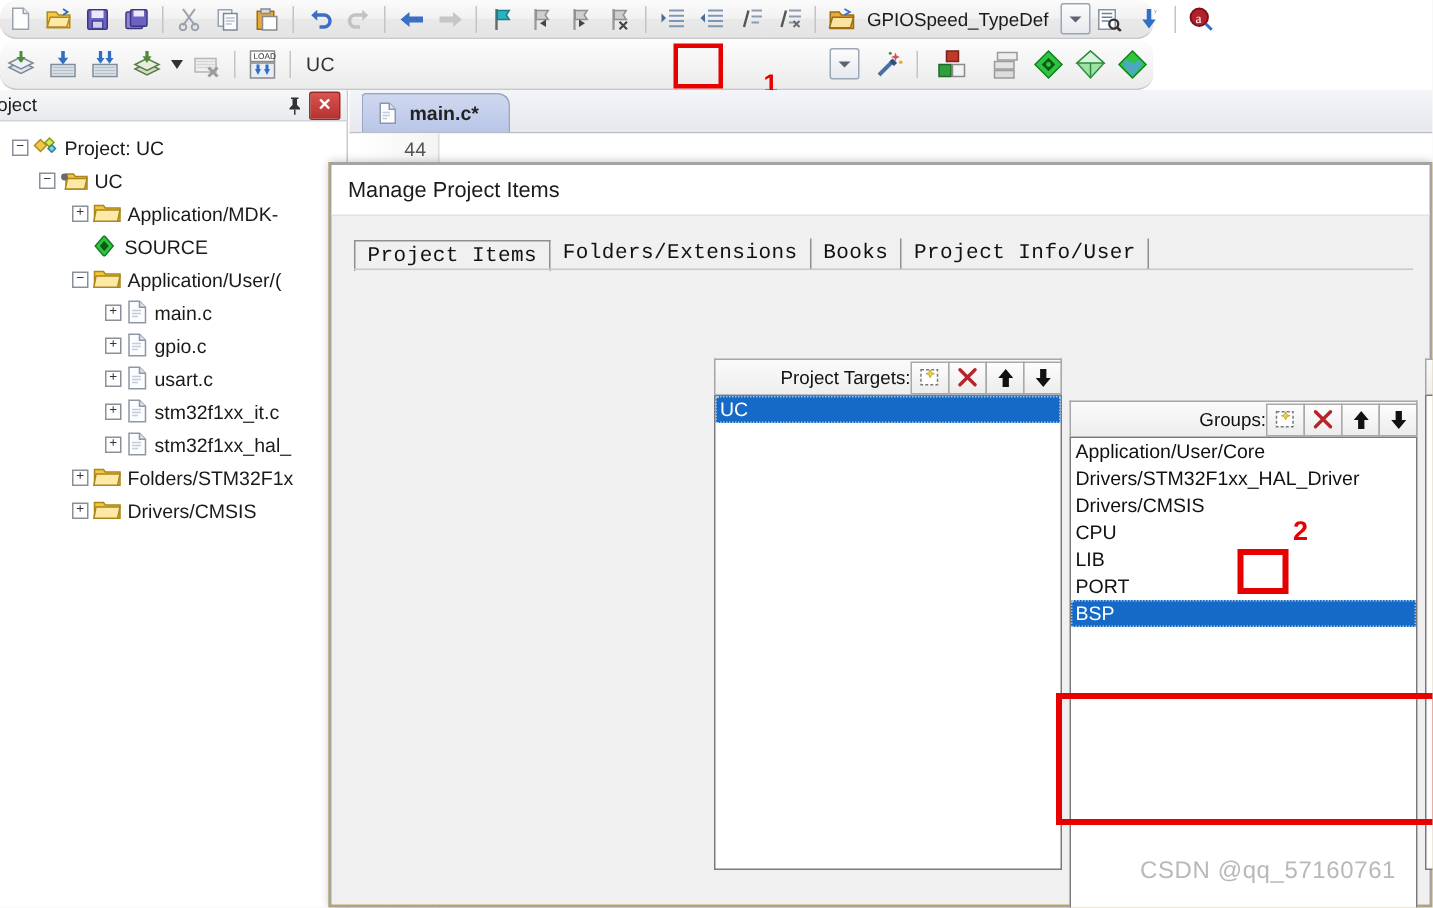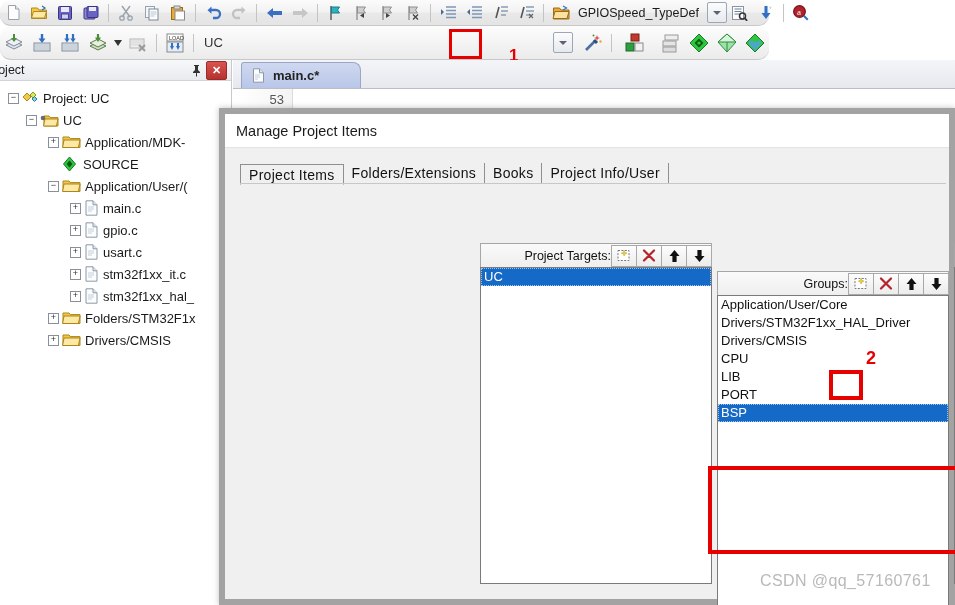--- a/index.html
+++ b/index.html
@@ -88,57 +88,57 @@
   
   #editor-area{
     position:absolute;left:233px;top:60px;right:0;bottom:0;background:#ffffff;
   }
   #tabstrip{
     position:absolute;left:0;top:0;width:722px;height:28px;
     background:linear-gradient(to bottom,#f4f5f8,#e6e8ee);
     border-bottom:1px solid #b9bdc6;
   }
   #tab-mainc{
-    position:absolute;left:8px;top:2px;height:26px;width:120px;
+    position:absolute;left:8px;top:2px;height:26px;width:99px;
     background:linear-gradient(to bottom,#cfd8f0,#b9c6e8);
     border:1px solid #9aa7c4;border-bottom:none;
     border-radius:3px 8px 0 0;
     display:flex;align-items:center;padding-left:10px;box-sizing:border-box;
     font-size:13px;font-weight:bold;color:#222;
   }
   #code-area{
     position:absolute;left:0;top:29px;width:722px;height:520px;background:#fff;
   }
   #gutter{
     position:absolute;left:4px;top:0;width:56px;height:520px;
     background:linear-gradient(to right,#ffffff,#f4f4f4);
     border-right:1px solid #dcdcdc;
     font-size:13px;color:#555;text-align:right;padding-top:2px;box-sizing:border-box;
   }
   #gutter .ln{padding-right:8px;line-height:17px;}
 
   
   #dialog{
     position:absolute;left:219px;top:108px;width:736px;height:497px;
-    background:#eab308;border:6px solid #a3a3a3;box-sizing:border-box;
+    background:#eab308;border:2px solid #a3a3a3;box-sizing:border-box;
     box-shadow:0 0 6px rgba(0,0,0,.25);
   }
   #dlg-titlebar{
     height:34px;background:#ffffff;border-bottom:1px solid #e3e3e3;
     display:flex;align-items:center;padding-left:11px;box-sizing:border-box;
   }
   #dlg-title{font-size:14.5px;color:#1b1b1b;}
   #dlg-body{position:absolute;left:0;top:34px;right:0;bottom:0;background:#f0f0f0;}
 
   
   #tabrow{
     position:absolute;left:15px;top:14px;height:22px;display:flex;align-items:flex-end;
   }
   .dtab{
-    font-family:Liberation Sans, sans-serif;
+    font-family:Liberation Mono, monospace;
     font-size:14px;color:#111;
     padding:2px 8px 3px 8px;height:21px;box-sizing:border-box;
     border-right:1px solid #8f8f8f;white-space:nowrap;letter-spacing:.3px;
   }
   .dtab.active{
     background:#f0f0f0;border:1px solid #8f8f8f;border-bottom:1px solid #f0f0f0;
     border-right:1px solid #8f8f8f;position:relative;top:1px;
   }
   #tab-underline{
     position:absolute;left:15px;top:35px;width:706px;height:1px;background:#c7c7c7;
@@ -629,21 +629,21 @@
       <svg width="13" height="15" viewBox="0 0 13 15" style="margin-right:8px">
         <path d="M1.5 .8h6l4 4V14.2H1.5z" fill="#fbfdff" stroke="#8d98a4"></path>
         <path d="M7.5 .8v4h4" fill="#dde6ef" stroke="#8d98a4"></path>
         <path d="M3 7h5M3 9h5M3 11h3" stroke="#c3ced9"></path>
       </svg>
       <span>main.c*</span>
     </div>
   </div>
   <div id="code-area">
     <div id="gutter">
-      <div class="ln">53</div>
+      <div class="ln">44</div>
     </div>
   </div>
 </div>
 
 <div id="dialog">
 
   <div id="dlg-titlebar">
     <span id="dlg-title">Manage Project Items</span>
   </div>
 

